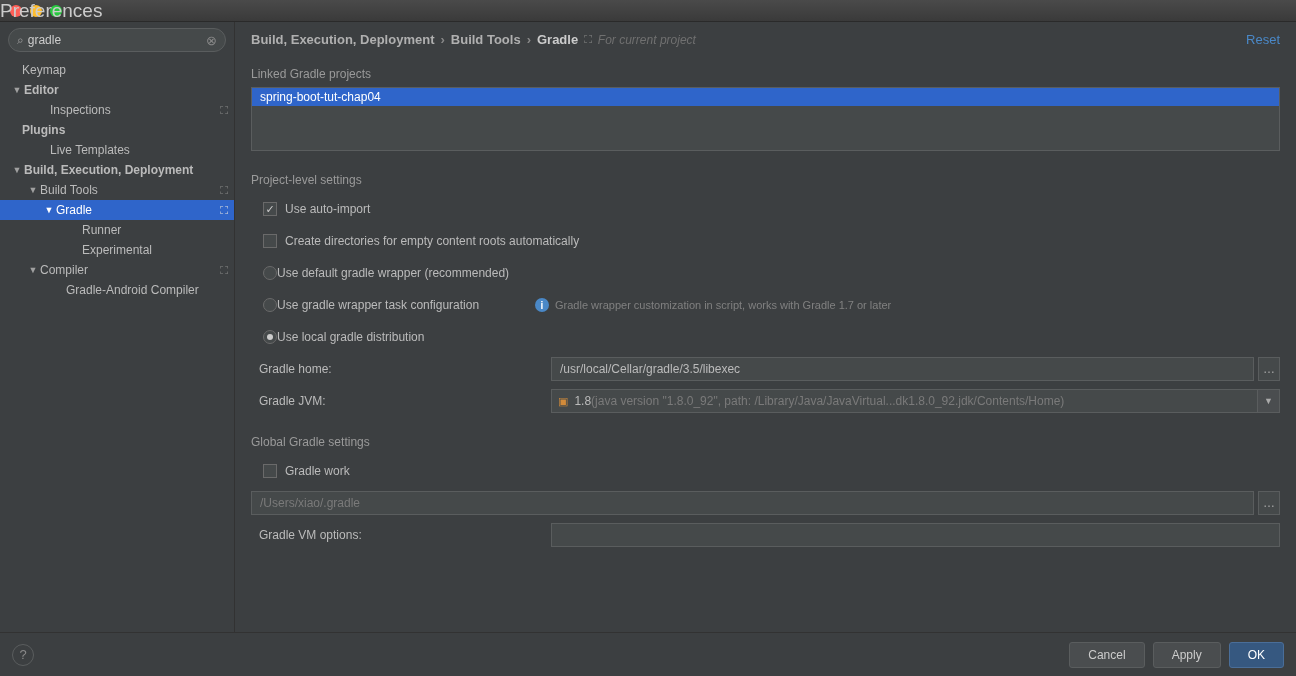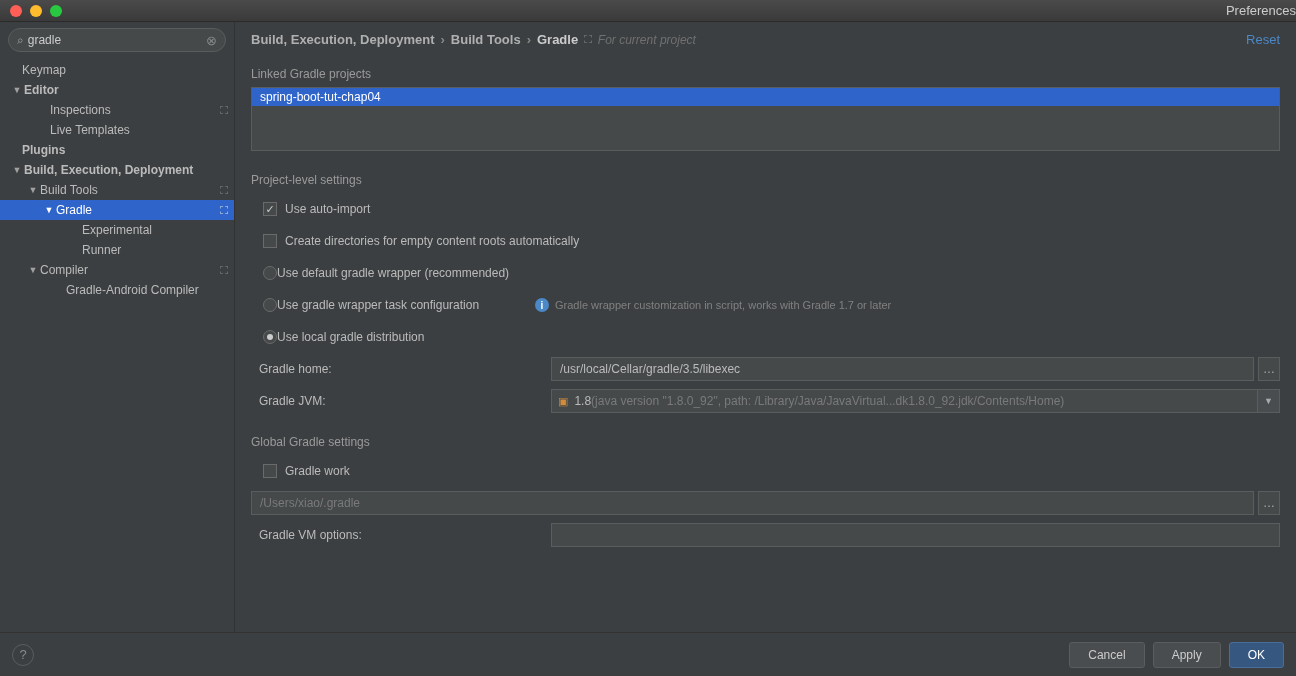--- a/index.html
+++ b/index.html
@@ -21,22 +21,22 @@
   display: flex;
   align-items: center;
   position: relative;
 }
 .traffic { display: flex; gap: 8px; padding-left: 10px; }
 .dot { width: 12px; height: 12px; border-radius: 50%; }
 .dot.red { background: #ff5f57; }
 .dot.yellow { background: #ffbd2e; }
 .dot.green { background: #28c940; }
 .titlebar-title {
-  position: absolute; left: 0; right: 0; text-align: right;
-  color: #cccccc; font-size: 13px; pointer-events: none;
+  position: absolute; left: 0; right: 0; text-align: left;
+  color: #cccccc; font-size: 19px; pointer-events: none;
 }
 .mainarea { flex: 1; display: flex; min-height: 0; }
 .sidebar {
   width: 235px;
   background: #3c3f41;
   border-right: 1px solid #323232;
   display: flex; flex-direction: column;
 }
 .searchwrap { padding: 6px 8px; }
 .searchfield {
@@ -177,49 +177,49 @@
         </div>
       <div class="tree-item bold" style="padding-left:12px">
           <span class="arrow">▼</span>
           <span>Editor</span>
         </div>
       <div class="tree-item pad2">
           <span class="arrow blank">▼</span>
           <span>Inspections</span>
           <span class="badge">⛶</span>
         </div>
+      <div class="tree-item bold pad1">
+          <span class="arrow blank">▼</span>
+          <span>Plugins</span>
+        </div>
       <div class="tree-item pad2">
           <span class="arrow blank">▼</span>
           <span>Live Templates</span>
-        </div>
-      <div class="tree-item bold pad1">
-          <span class="arrow blank">▼</span>
-          <span>Plugins</span>
         </div>
       <div class="tree-item bold" style="padding-left:12px">
           <span class="arrow">▼</span>
           <span>Build, Execution, Deployment</span>
         </div>
       <div class="tree-item" style="padding-left:28px">
           <span class="arrow">▼</span>
           <span>Build Tools</span>
           <span class="badge">⛶</span>
         </div>
       <div class="tree-item selected" style="padding-left:44px">
           <span class="arrow">▼</span>
           <span>Gradle</span>
           <span class="badge" style="color:#dddddd">⛶</span>
         </div>
       <div class="tree-item pad4">
           <span class="arrow blank">▼</span>
+          <span>Runner</span>
+        </div>
+      <div class="tree-item pad4">
+          <span class="arrow blank">▼</span>
           <span>Experimental</span>
-        </div>
-      <div class="tree-item pad4">
-          <span class="arrow blank">▼</span>
-          <span>Runner</span>
         </div>
       <div class="tree-item" style="padding-left:28px">
           <span class="arrow">▼</span>
           <span>Compiler</span>
           <span class="badge">⛶</span>
         </div>
       <div class="tree-item pad3">
           <span class="arrow blank">▼</span>
           <span>Gradle-Android Compiler</span>
         </div>

